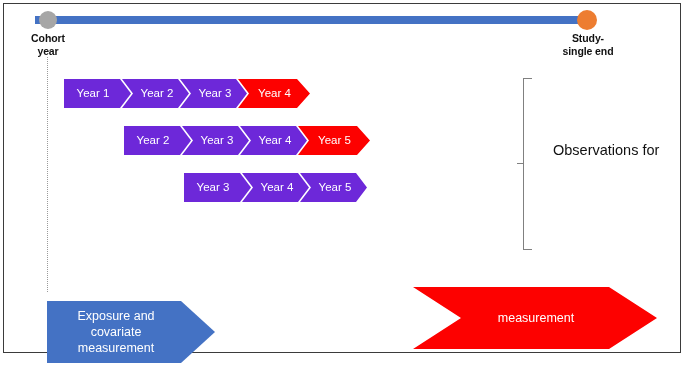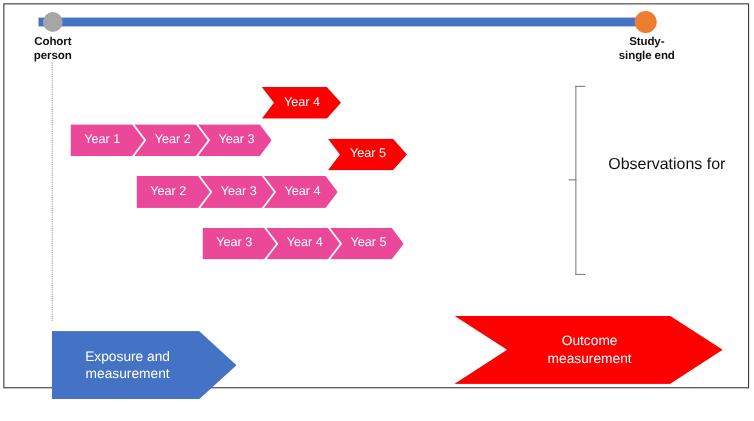--- a/index.html
+++ b/index.html
@@ -105,21 +105,21 @@
     display: flex;
     align-items: center;
     justify-content: center;
     color: #ffffff;
     font-size: 11.5px;
     line-height: 13px;
     white-space: nowrap;
     box-sizing: border-box;
   }
   
-  .year-seg.blue  { background: #ec4899; margin-top: 34px; }
+  .year-seg.blue  { background: #6d28d9; }
   .year-seg.red   { background: #fd0100; }
 
   .year-seg.start {
     clip-path: polygon(0 0, calc(100% - 11px) 0, 100% 50%, calc(100% - 11px) 100%, 0 100%);
     padding-right: 9px;
   }
   .year-seg.mid {
     clip-path: polygon(0 0, calc(100% - 11px) 0, 100% 50%, calc(100% - 11px) 100%, 0 100%, 11px 50%);
     margin-left: -9px;
     padding-left: 9px;
@@ -226,21 +226,21 @@
 
   <div class="panel">
 
     <div class="timeline-bar"></div>
 
     <div class="marker marker-cohort"></div>
     <div class="marker marker-end"></div>
 
     <div class="marker-label label-cohort">
       <div>Cohort</div>
-      <div>person</div>
+      <div>year</div>
     </div>
 
     <div class="marker-label label-end">
       <div>Study-</div>
       <div>single end</div>
     </div>
 
     <div class="dotted-guide"></div>
 
     <div class="year-row row-1">
@@ -266,27 +266,27 @@
 
     <div class="bracket"></div>
     <div class="bracket-tick"></div>
     <div class="bracket-caption">
       <div>Observations for</div>
     </div>
 
     <div class="measure-arrow arrow-exposure">
       <div>
         <div>Exposure and</div>
+        <div>covariate</div>
         <div>measurement</div>
       </div>
     </div>
 
     <div class="measure-arrow arrow-outcome">
       <div>
-        <div>Outcome</div>
         <div>measurement</div>
       </div>
     </div>
 
   </div>
 
 
 </div>
 
 </body></html>

